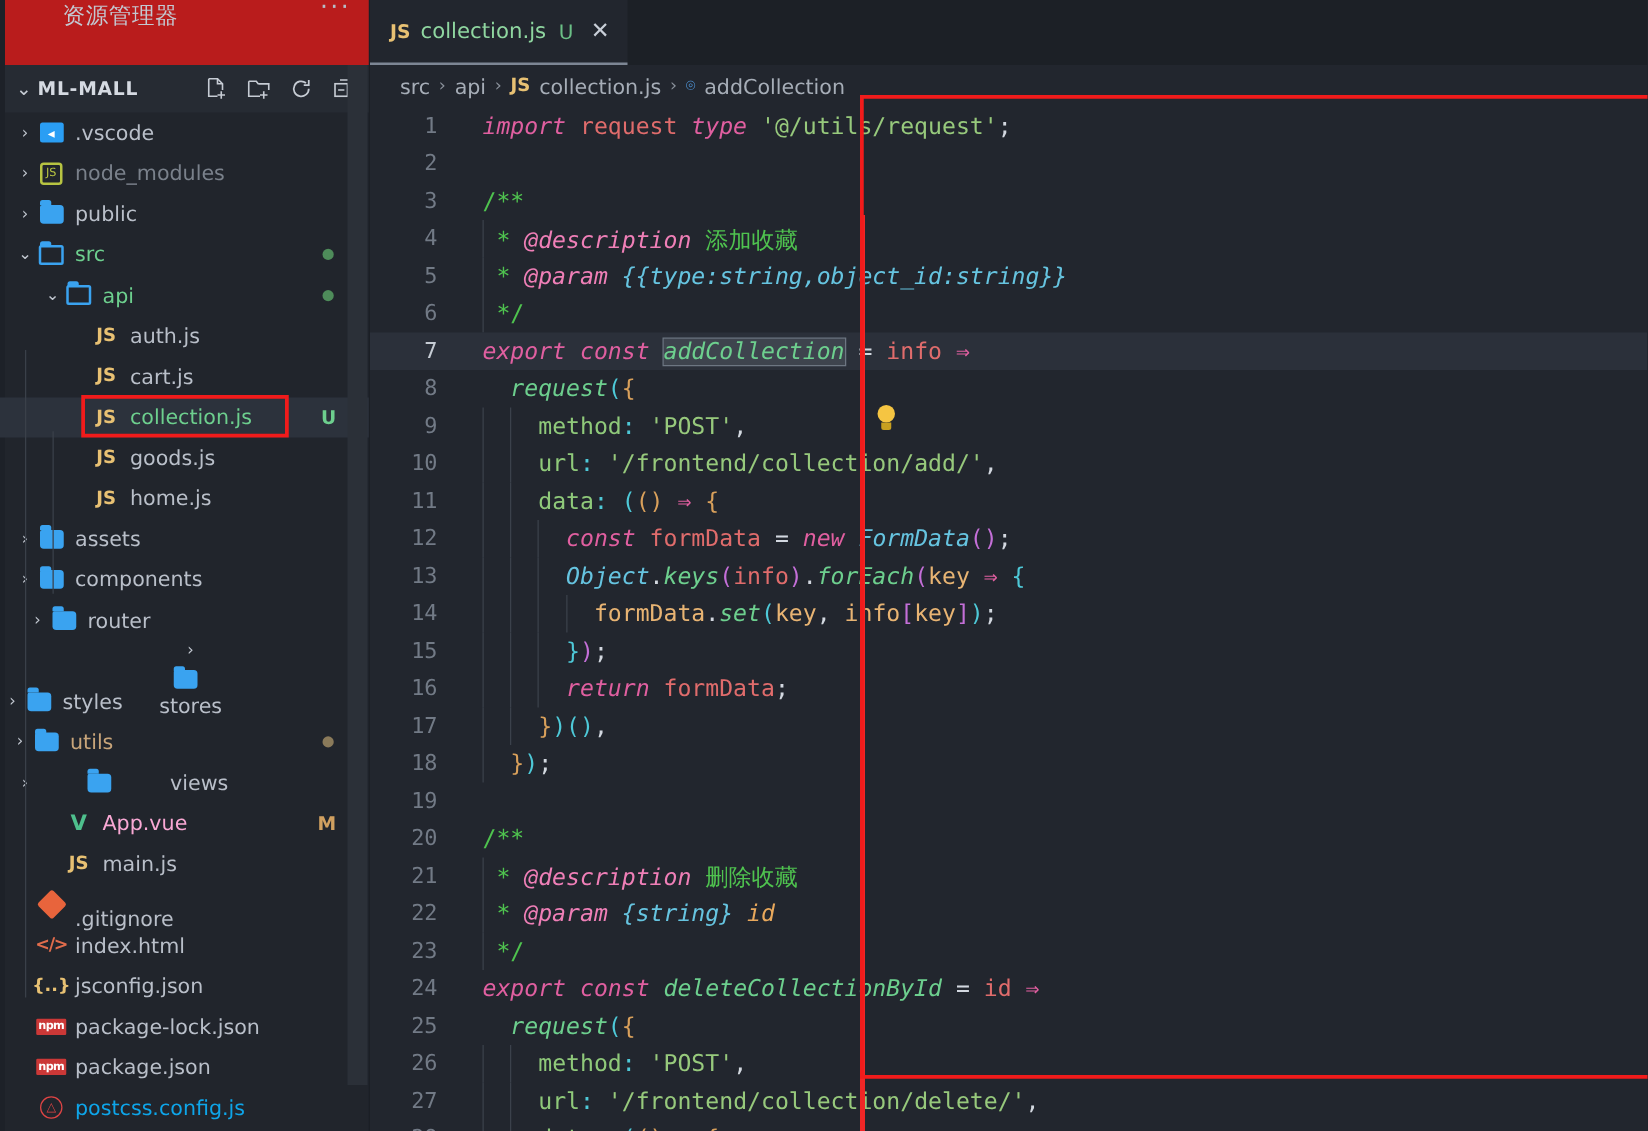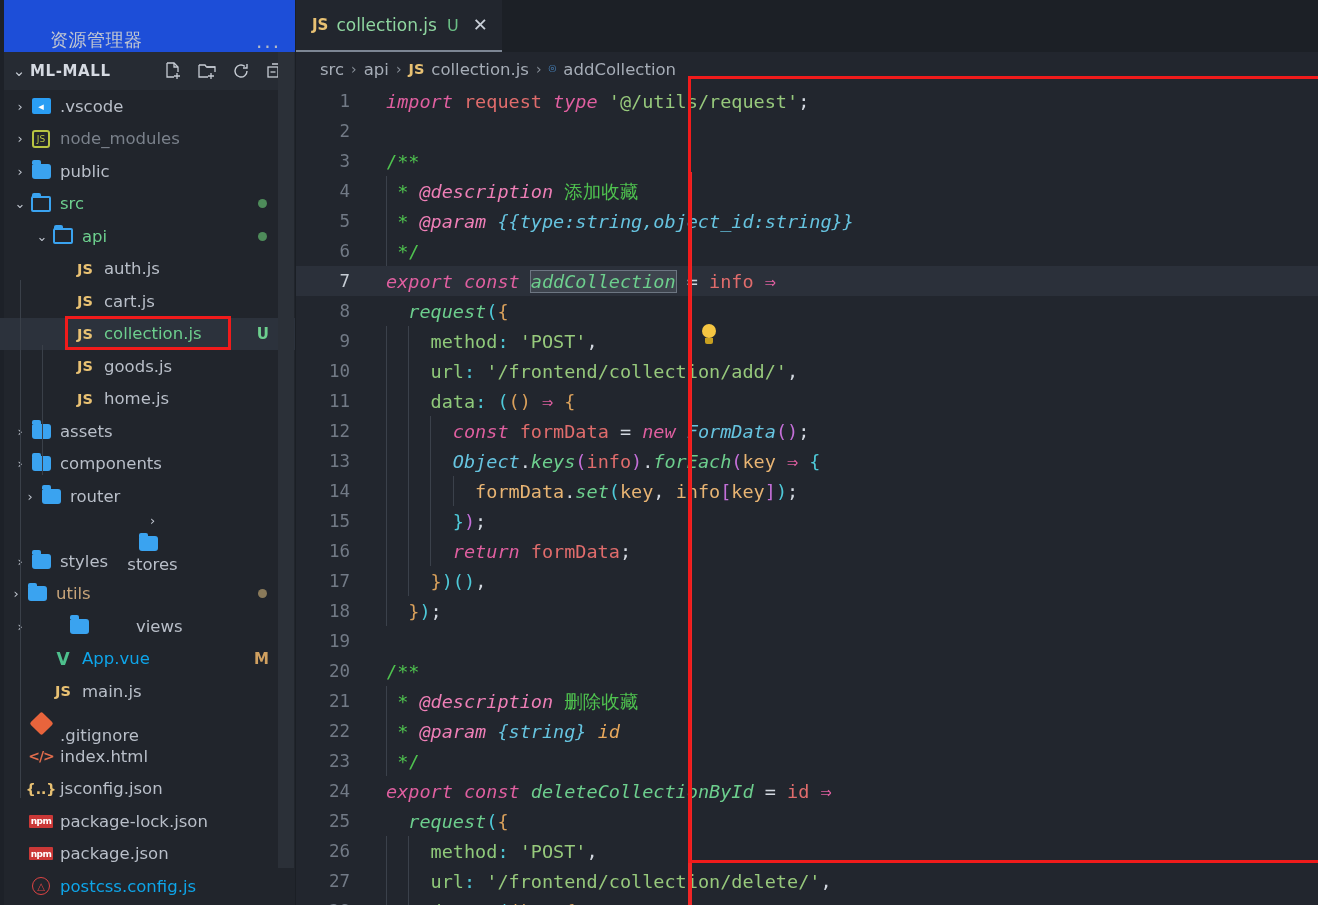--- a/index.html
+++ b/index.html
@@ -17,22 +17,22 @@
     background: #21252c;
     position: relative;
     flex: 0 0 296px;
     border-right: 1px solid #1b1f25;
   }
   #sidebar-edge {
     position: absolute; left: 0; top: 0; width: 4px; height: 905px;
     background: #1d2128;
   }
   #explorer-title {
-    height: 52px; display: flex; align-items: flex-end;
-    padding: 0 14px 0 50px; background: #1d4ed8;
+    height: 52px; display: flex; align-items: flex-start;
+    padding: 0 14px 0 50px; background: #b91c1c;
   }
   #explorer-title .txt {
     color: #c3c8d1; font-size: 18px; letter-spacing: .5px;
     font-family: "DejaVu Sans", "Liberation Sans", sans-serif;
   }
   #explorer-title .dots {
     margin-left: auto; color: #b6bcc6; font-size: 20px; line-height: 10px;
     letter-spacing: 2px;
   }
   #root-row {
@@ -315,21 +315,21 @@
           </span>
           <span class="lbl" style="color: rgb(185, 191, 201);">router</span>
         </div>
         <div class="row" style="padding-left: 10px; flex-direction: column;">
           <span class="chev">›</span>
           <span class="ico">
             <span class="folder-ico"></span>
           </span>
           <span class="lbl" style="color: rgb(185, 191, 201);">stores</span>
         </div>
-        <div class="row" style="padding-left: 10px;">
+        <div class="row" style="">
           <span class="chev">›</span>
           <span class="ico">
             <span class="folder-ico"></span>
           </span>
           <span class="lbl" style="color: rgb(185, 191, 201);">styles</span>
         </div>
         <div class="row" style="padding-left: 6px;">
           <span class="chev">›</span>
           <span class="ico">
             <span class="folder-ico"></span>
@@ -342,21 +342,21 @@
           <span class="ico">
             <span class="folder-ico"></span>
           </span>
           <span class="lbl" style="color: rgb(185, 191, 201);">views</span>
         </div>
         <div class="row" style="padding-left: 32px;">
           <span class="chev none">›</span>
           <span class="ico">
             <span class="vue-ico">V</span>
           </span>
-          <span class="lbl" style="color: #0ea5e9;">App.vue</span>
+          <span class="lbl" style="color: #f9a8d4;">App.vue</span>
           <span class="badge" style="color: rgb(208, 160, 96);">M</span>
         </div>
         <div class="row" style="padding-left: 32px;">
           <span class="chev none">›</span>
           <span class="ico">
             <span class="js-ico">JS</span>
           </span>
           <span class="lbl" style="color: rgb(185, 191, 201);">main.js</span>
         </div>
         <div class="row" style="padding-left: 10px;">

